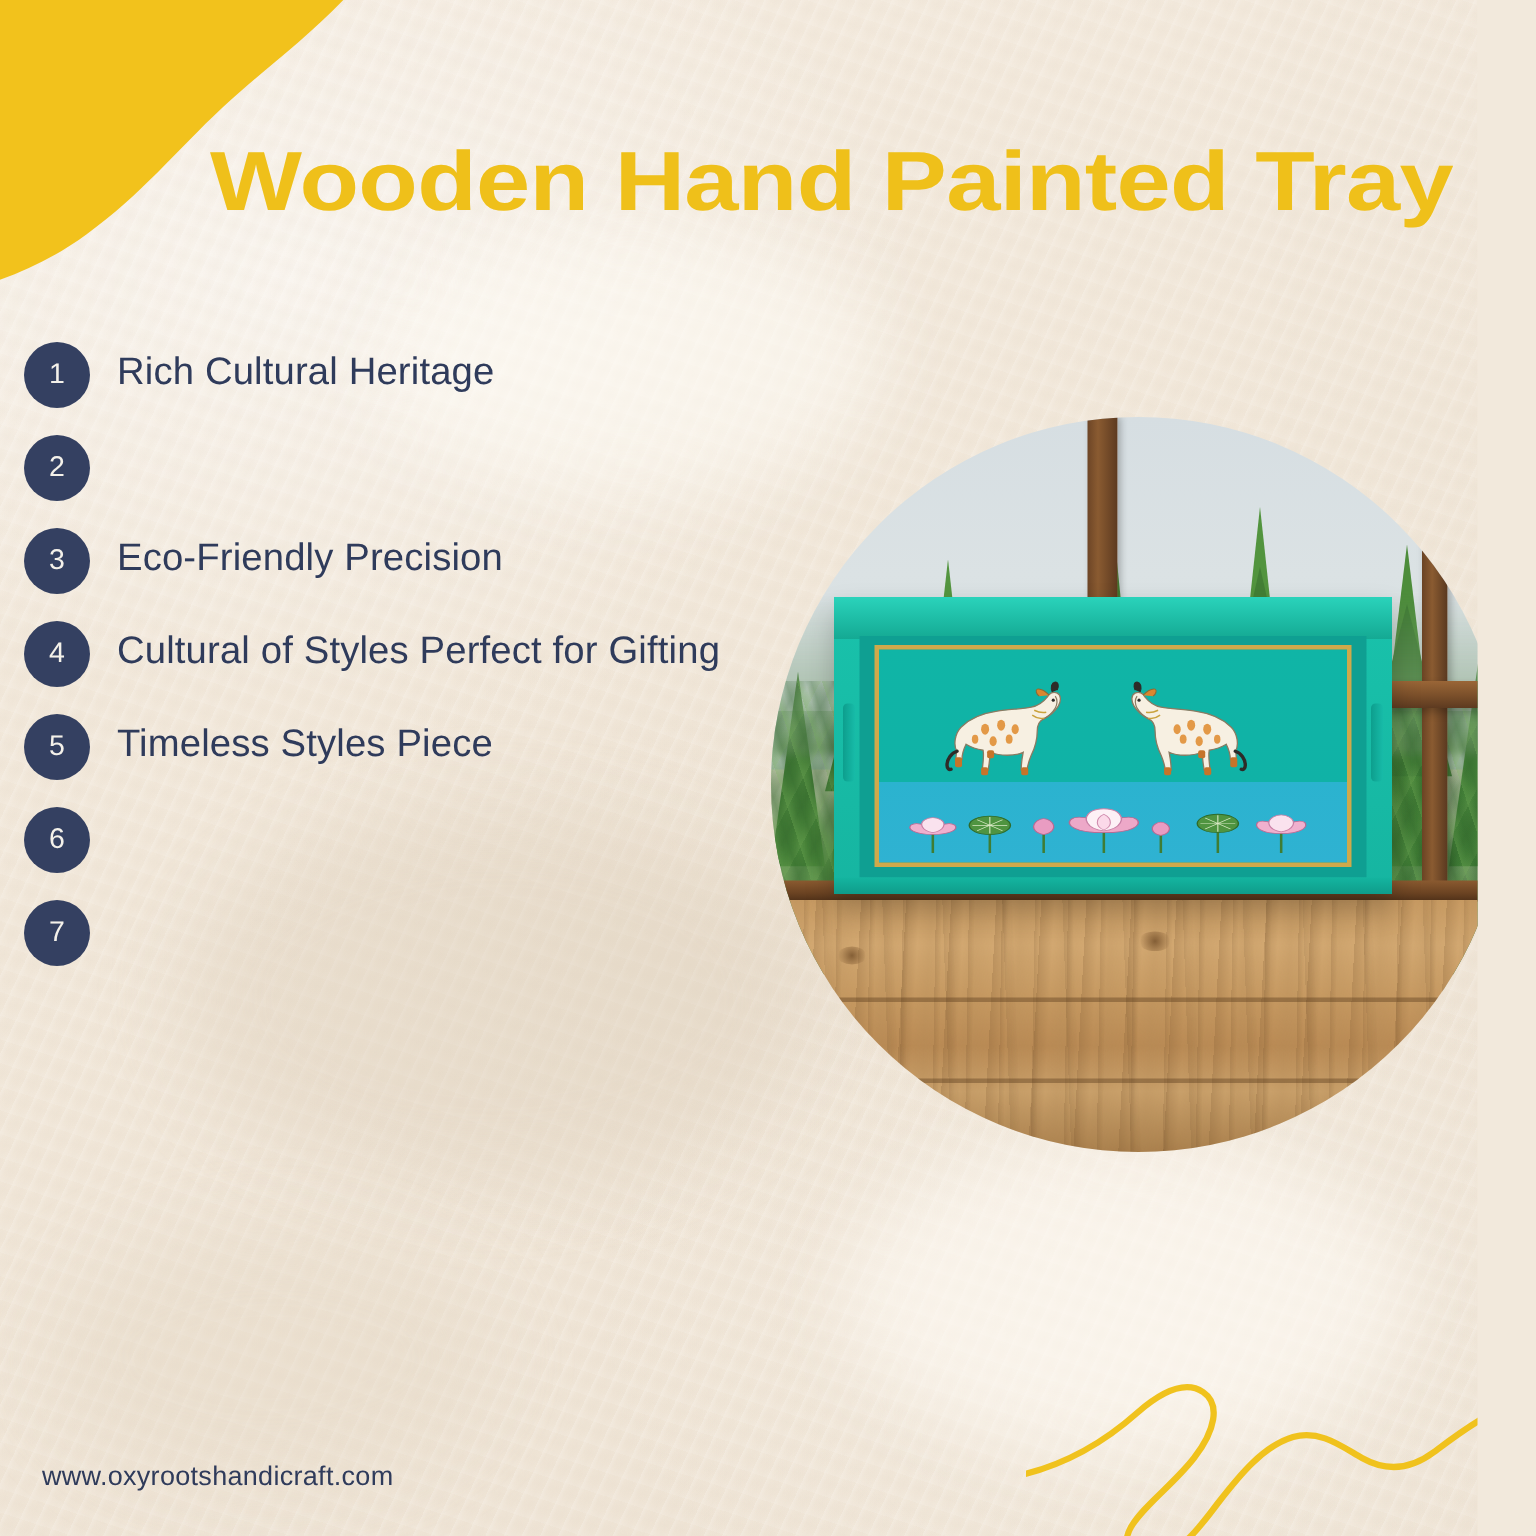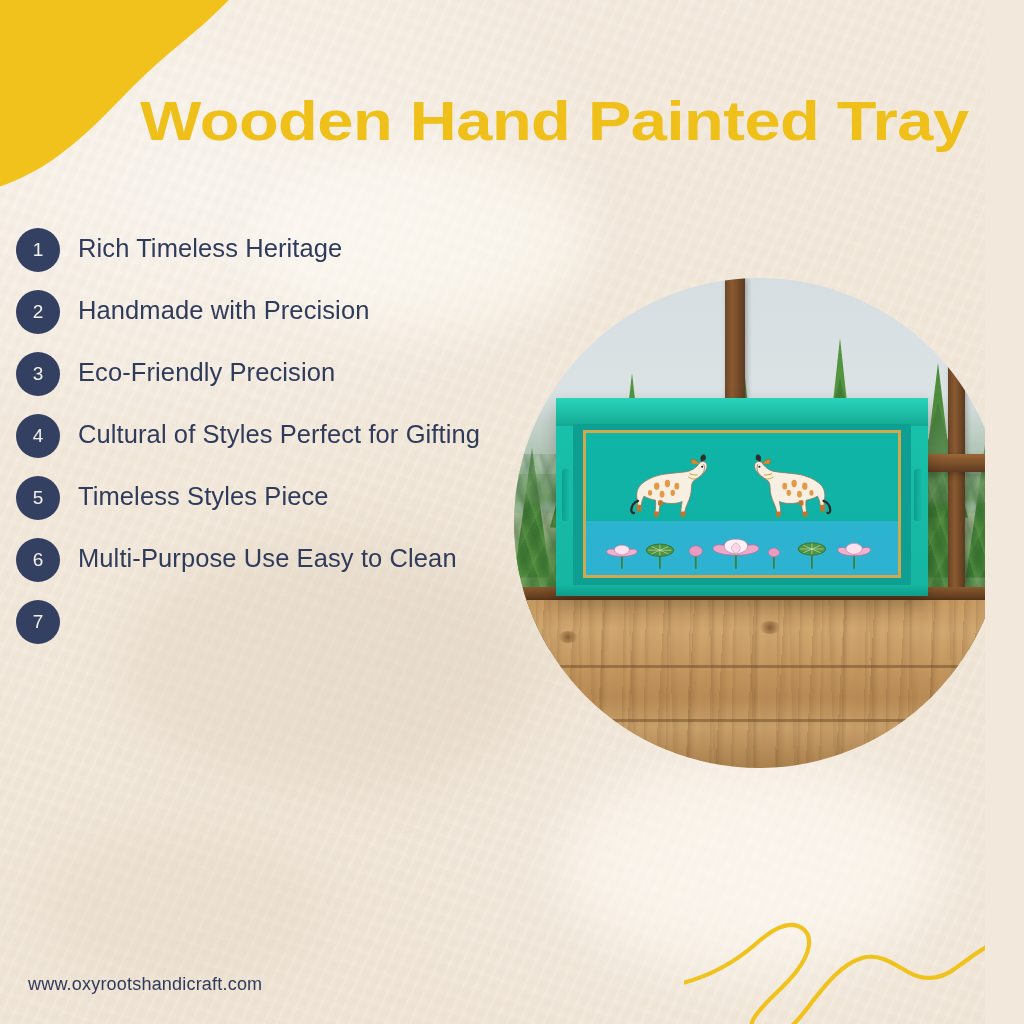--- a/index.html
+++ b/index.html
@@ -318,41 +318,39 @@
       <path d="M0,0 L372,0 C372,0 352,46 318,84 C286,120 256,140 226,168 C196,196 172,226 136,252 C98,280 52,294 0,300 Z" fill="#f2c21c"></path>
     </svg>
 
   </div>
 
   <div class="title">Wooden Hand Painted Tray</div>
 
   <div class="features">
     <div class="feature-row">
       <div class="feature-num">1</div>
-      <div class="feature-text">Rich Timeless Heritage</div>
+      <div class="feature-text">Rich Cultural Heritage</div>
     </div>
     <div class="feature-row">
       <div class="feature-num">2</div>
-      <div class="feature-text"> Handmade with Precision</div>
     </div>
     <div class="feature-row">
       <div class="feature-num">3</div>
       <div class="feature-text">Eco-Friendly Precision</div>
     </div>
     <div class="feature-row">
       <div class="feature-num">4</div>
       <div class="feature-text">Cultural of Styles Perfect for Gifting</div>
     </div>
     <div class="feature-row">
       <div class="feature-num">5</div>
       <div class="feature-text"> Timeless Styles Piece</div>
     </div>
     <div class="feature-row">
       <div class="feature-num">6</div>
-      <div class="feature-text">Multi-Purpose Use Easy to Clean</div>
     </div>
     <div class="feature-row">
       <div class="feature-num">7</div>
     </div>
   </div>
 
   <div class="photo-circle">
     <div class="photo-inner">
 
       <div class="sky"></div>

